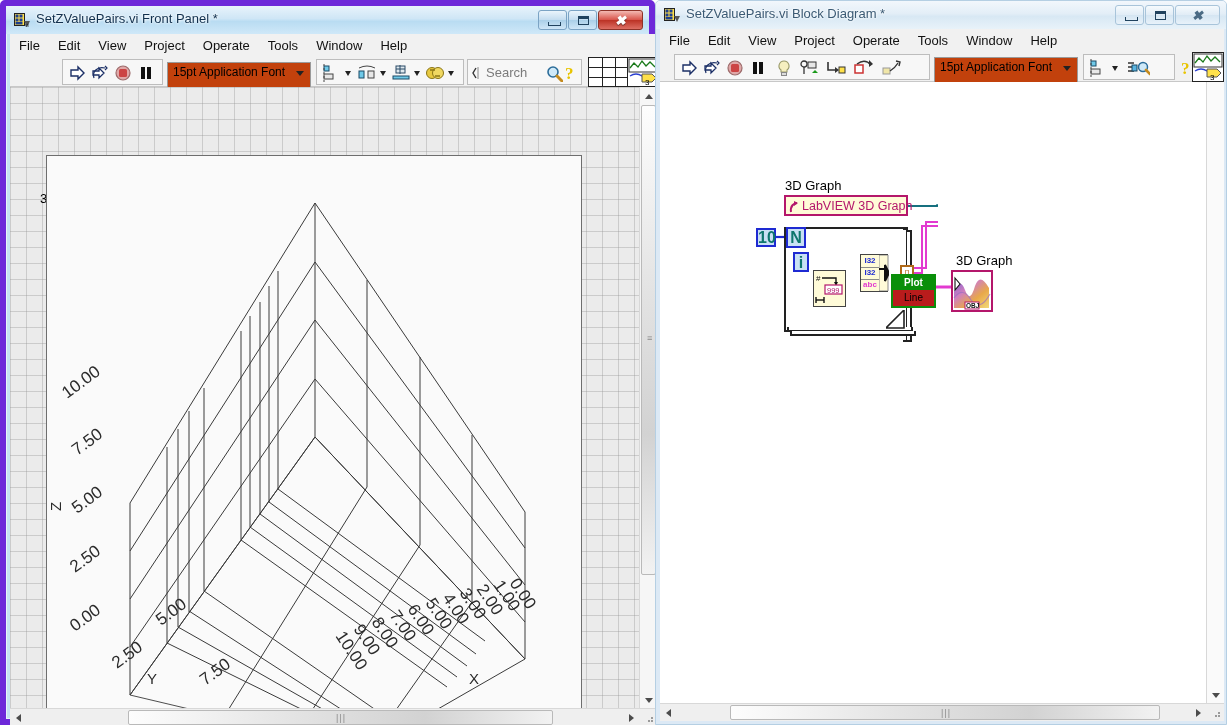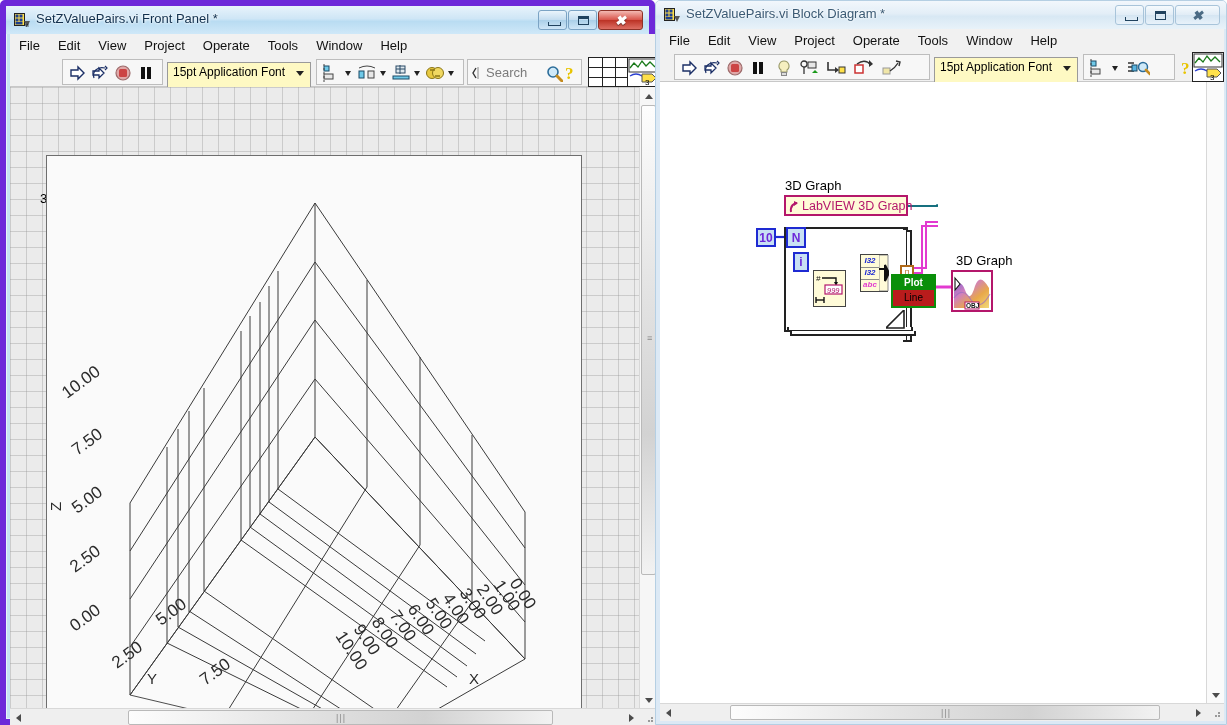--- a/index.html
+++ b/index.html
@@ -40,21 +40,21 @@
   .win-active .inner{left:4px;top:28px;width:647px;height:692px;}
   .win-inactive .inner{left:4px;top:28px;width:564px;height:692px;}
 
   .menubar{position:absolute;left:0;top:0;right:0;height:24px;background:#f1f1f1;border-bottom:1px solid #dcdcdc;}
   .menubar .mi{display:inline-block;padding:4px 9px 4px 9px;font-size:13px;color:#111;cursor:default;}
 
   .toolbar{position:absolute;left:0;right:0;height:28px;background:#f1f1f1;border-bottom:1px solid #c8c8c8;}
   .win-active .toolbar{top:24px;}
   .win-inactive .toolbar{top:24px;}
   .tgrp{position:absolute;top:1px;height:26px;border:1px solid #bdbdbd;background:#f7f7f7;box-sizing:border-box;}
-  .fontbox{display:inline-block;height:36px;border:1px solid #9a9a9a;background:#fef9c3;position:relative;box-sizing:border-box;}
+  .fontbox{display:inline-block;height:36px;border:1px solid #9a9a9a;background:#c2410c;position:relative;box-sizing:border-box;}
   .fontbox .lbl{position:absolute;left:5px;top:2px;font-size:12px;color:#000;white-space:nowrap;}
   .fontbox .car{position:absolute;right:6px;top:8px;width:0;height:0;border-left:4px solid transparent;border-right:4px solid transparent;border-top:5px solid #222;}
 
   .searchbox{display:inline-block;position:relative;height:22px;}
   .searchbox .sp{position:absolute;left:4px;top:3px;font-size:13px;color:#7b7b7b;}
 
   .caret-sm{display:inline-block;width:0;height:0;border-left:3.5px solid transparent;border-right:3.5px solid transparent;border-top:5px solid #222;vertical-align:middle;margin-left:2px;}
 
   
   .conpane{position:absolute;width:40px;height:30px;border:1px solid #222;background:#fff;box-sizing:border-box;}
@@ -76,28 +76,28 @@
   .sb-thumb{position:absolute;background:linear-gradient(to right,#fdfdfd,#e3e3e3 40%,#d2d2d2 70%,#f2f2f2);border:1px solid #b9b9b9;border-radius:2px;box-sizing:border-box;}
   .sb-thumb.vt{background:linear-gradient(to bottom,#fdfdfd,#e3e3e3 40%,#d2d2d2 70%,#f2f2f2);}
   .sb-arrow{position:absolute;width:17px;height:17px;}
   .ar{position:absolute;width:0;height:0;}
   .grip{position:absolute;color:#8a8a8a;font-size:9px;letter-spacing:1px;line-height:9px;}
 
   
   .bd-canvas{position:absolute;left:0;right:0;bottom:0;background:#fff;overflow:hidden;}
   .bd-lbl{position:absolute;font-size:13px;color:#000;white-space:nowrap;}
   .term-blue{position:absolute;background:#c8e0f4;border:2px solid #1e2ad2;box-sizing:border-box;
-       color:#6d28d9;font-weight:bold;text-align:center;font-size:12px;}
+       color:#0f766e;font-weight:bold;text-align:center;font-size:16px;}
   .ref-ctrl{position:absolute;background:#fffbd8;border:2px solid #b4176b;box-sizing:border-box;
        color:#b4176b;font-size:12.5px;white-space:nowrap;}
   .propnode{position:absolute;background:#fffbd8;border:1px solid #444;box-sizing:border-box;}
   .propnode .pn-top{position:relative;height:17px;border-bottom:1px solid #8b8b8b;}
   .propnode .pn-row{position:relative;height:17px;color:#d94fd9;font-size:12.5px;text-align:center;}
   .forloop{position:absolute;border:2px solid #222;background:#fff;box-sizing:border-box;}
-  .node-box{position:absolute;background:#fffbd8;border:1px solid #444;box-sizing:border-box;font-style:italic;}
+  .node-box{position:absolute;background:#fffbd8;border:1px solid #444;box-sizing:border-box;}
   .enum-ctl{position:absolute;border:2px solid #0a8f0a;box-sizing:border-box;background:#b91c1c;}
   .enum-ctl .eh{background:#0a8f0a;color:#fff;font-size:10px;text-align:center;height:14px;line-height:14px;font-weight:bold;}
   .enum-ctl .ev{color:#000;font-size:10px;text-align:center;height:16px;line-height:16px;}
   .ind3d{position:absolute;border:2px solid #b4176b;box-sizing:border-box;background:#fff;}
 </style>
 </head>
 <body>
 
 <div class="root">
 

